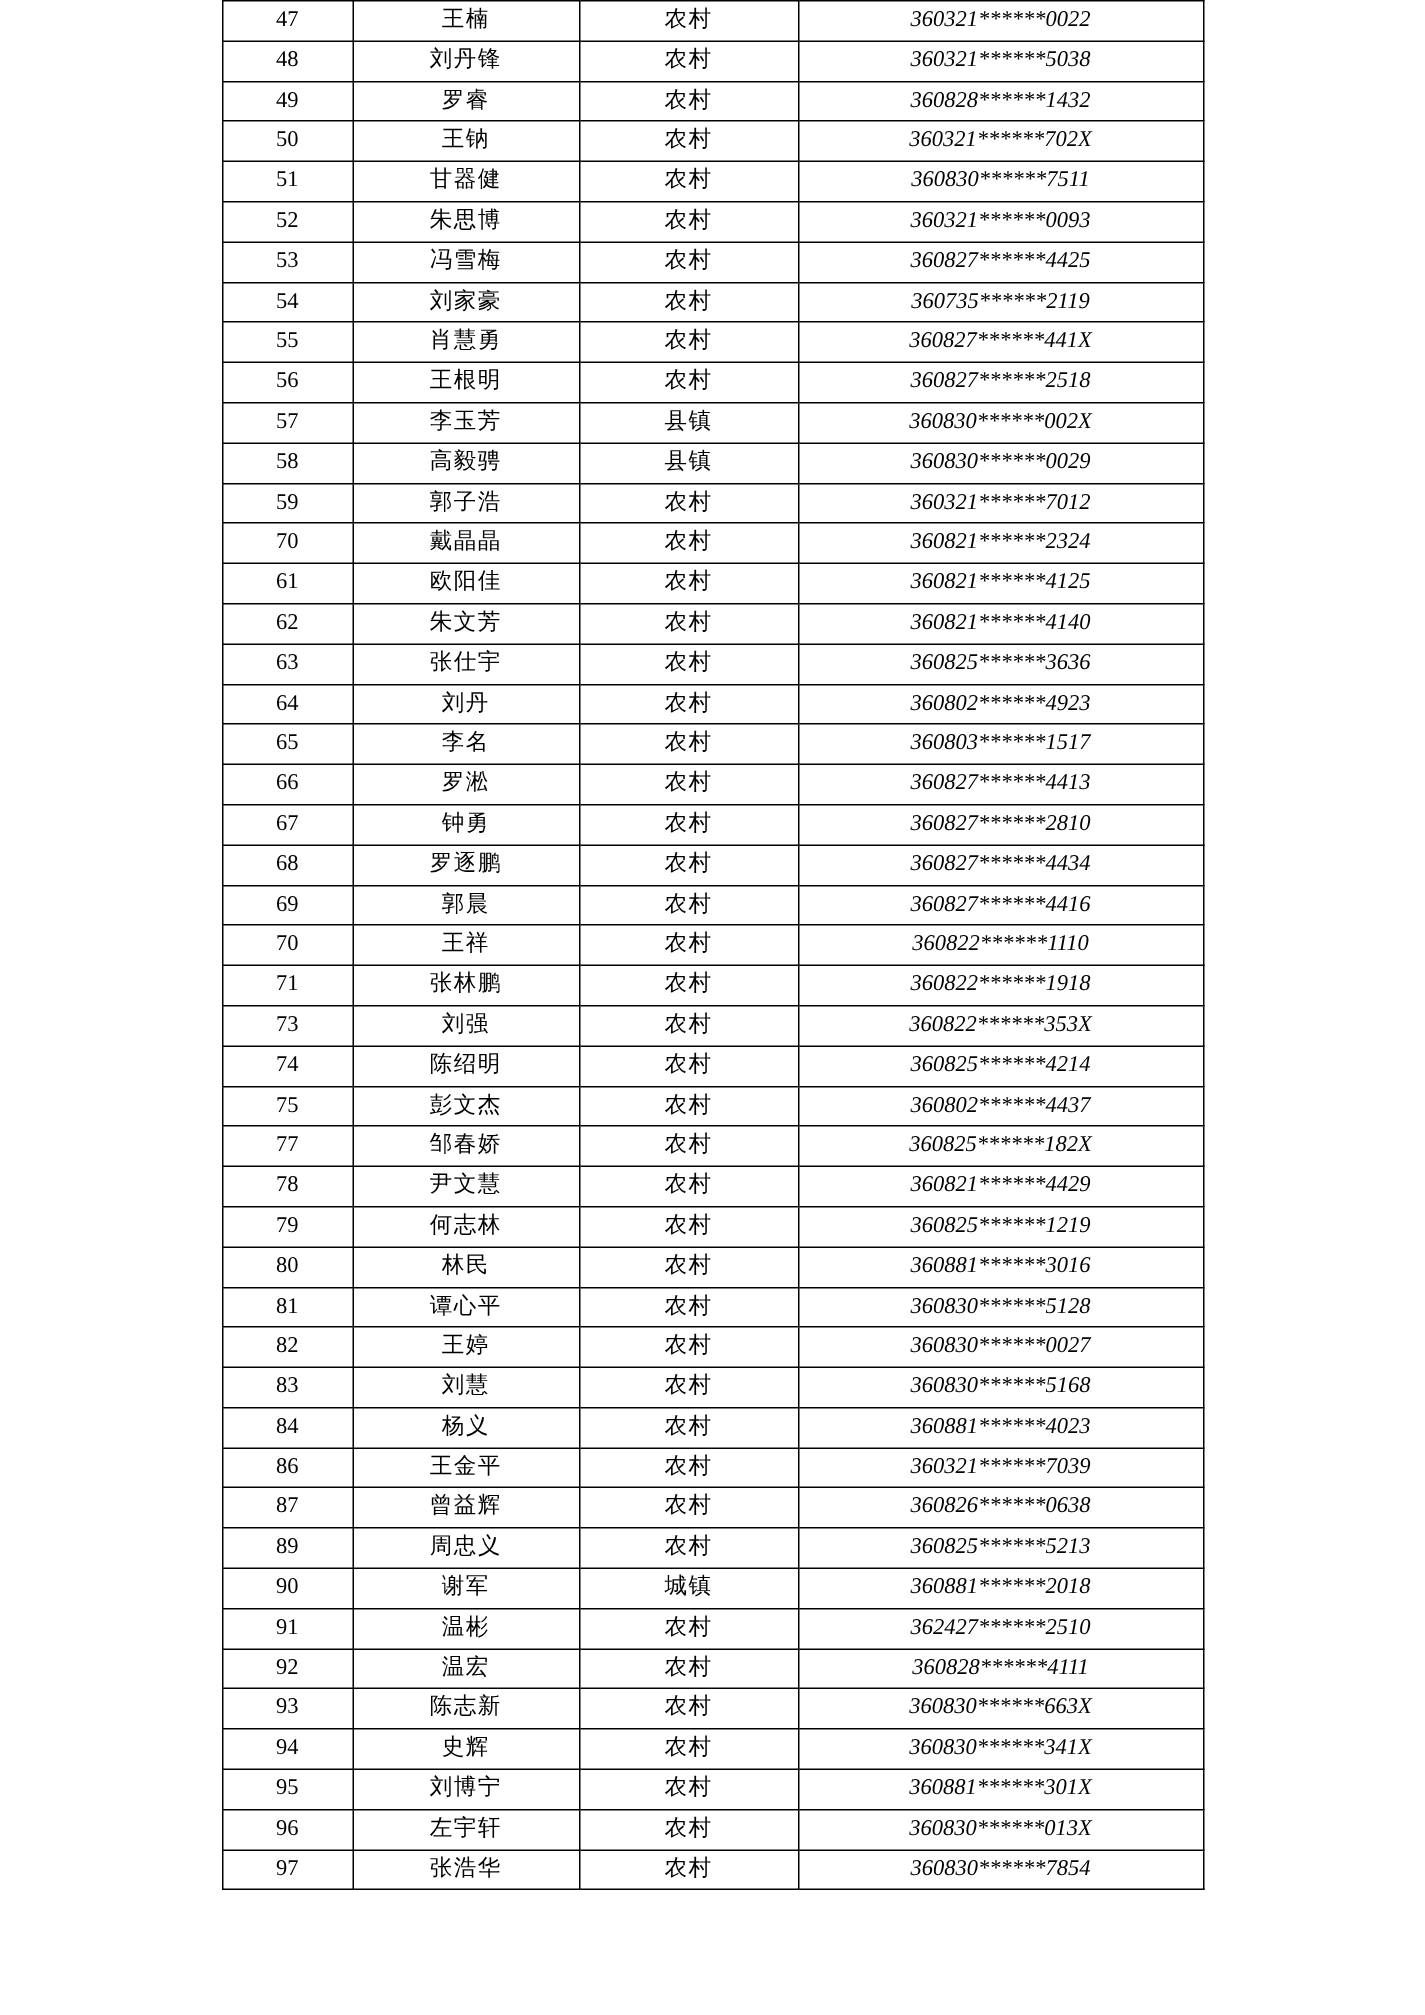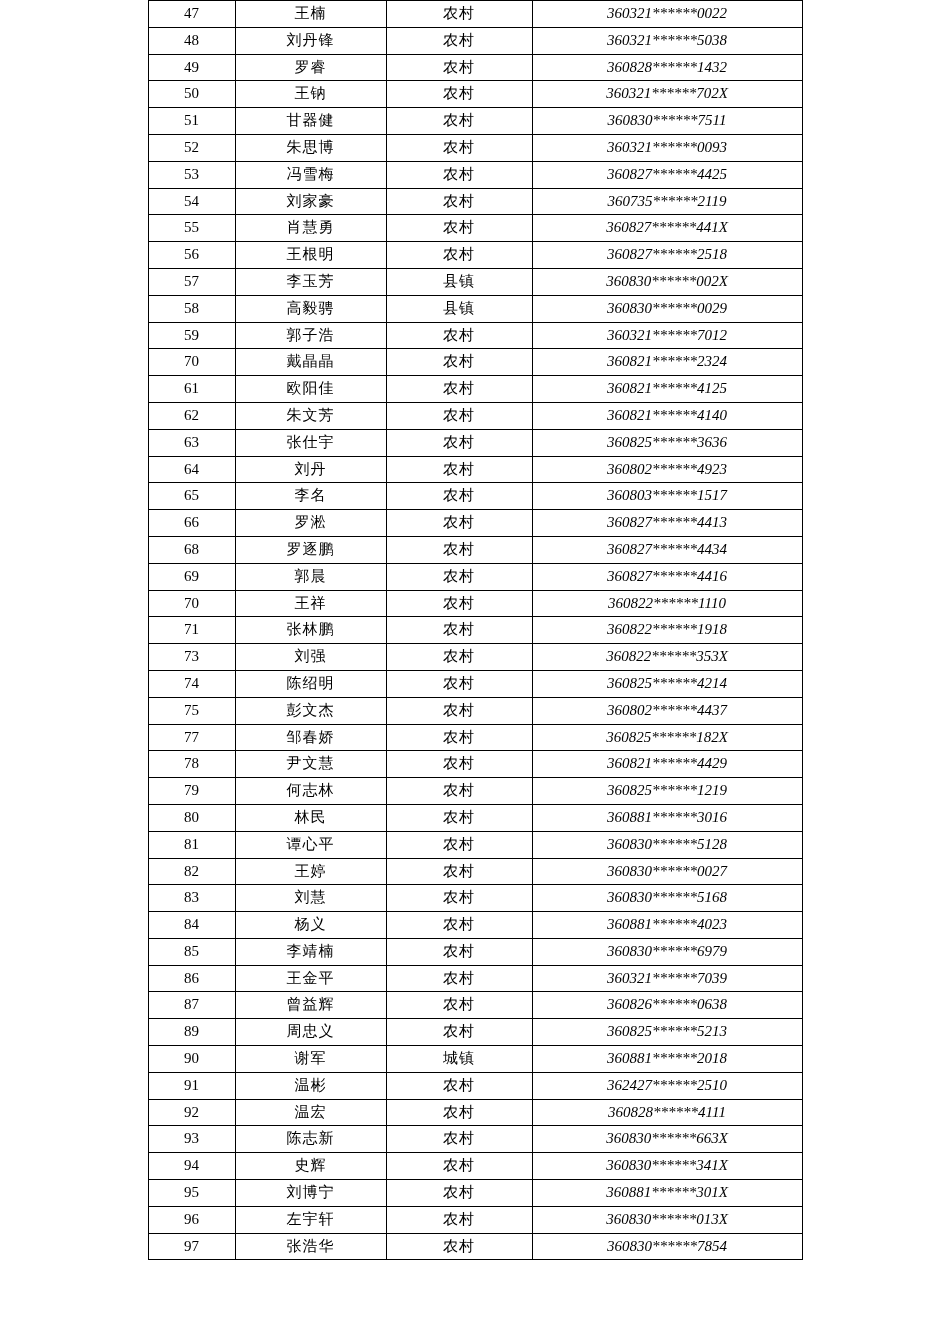--- a/index.html
+++ b/index.html
@@ -174,20 +174,26 @@
           <td class="col-type">农村</td>
           <td class="col-id">360803******1517</td>
         </tr>
         <tr>
           <td class="col-index">66</td>
           <td class="col-name">罗淞</td>
           <td class="col-type">农村</td>
           <td class="col-id">360827******4413</td>
         </tr>
         <tr>
+          <td class="col-index">67</td>
+          <td class="col-name">钟勇</td>
+          <td class="col-type">农村</td>
+          <td class="col-id">360827******2810</td>
+        </tr>
+        <tr>
           <td class="col-index">68</td>
           <td class="col-name">罗逐鹏</td>
           <td class="col-type">农村</td>
           <td class="col-id">360827******4434</td>
         </tr>
         <tr>
           <td class="col-index">69</td>
           <td class="col-name">郭晨</td>
           <td class="col-type">农村</td>
           <td class="col-id">360827******4416</td>
@@ -262,26 +268,20 @@
           <td class="col-index">83</td>
           <td class="col-name">刘慧</td>
           <td class="col-type">农村</td>
           <td class="col-id">360830******5168</td>
         </tr>
         <tr>
           <td class="col-index">84</td>
           <td class="col-name">杨义</td>
           <td class="col-type">农村</td>
           <td class="col-id">360881******4023</td>
-        </tr>
-        <tr>
-          <td class="col-index">85</td>
-          <td class="col-name">李靖楠</td>
-          <td class="col-type">农村</td>
-          <td class="col-id">360830******6979</td>
         </tr>
         <tr>
           <td class="col-index">86</td>
           <td class="col-name">王金平</td>
           <td class="col-type">农村</td>
           <td class="col-id">360321******7039</td>
         </tr>
         <tr>
           <td class="col-index">87</td>
           <td class="col-name">曾益辉</td>

